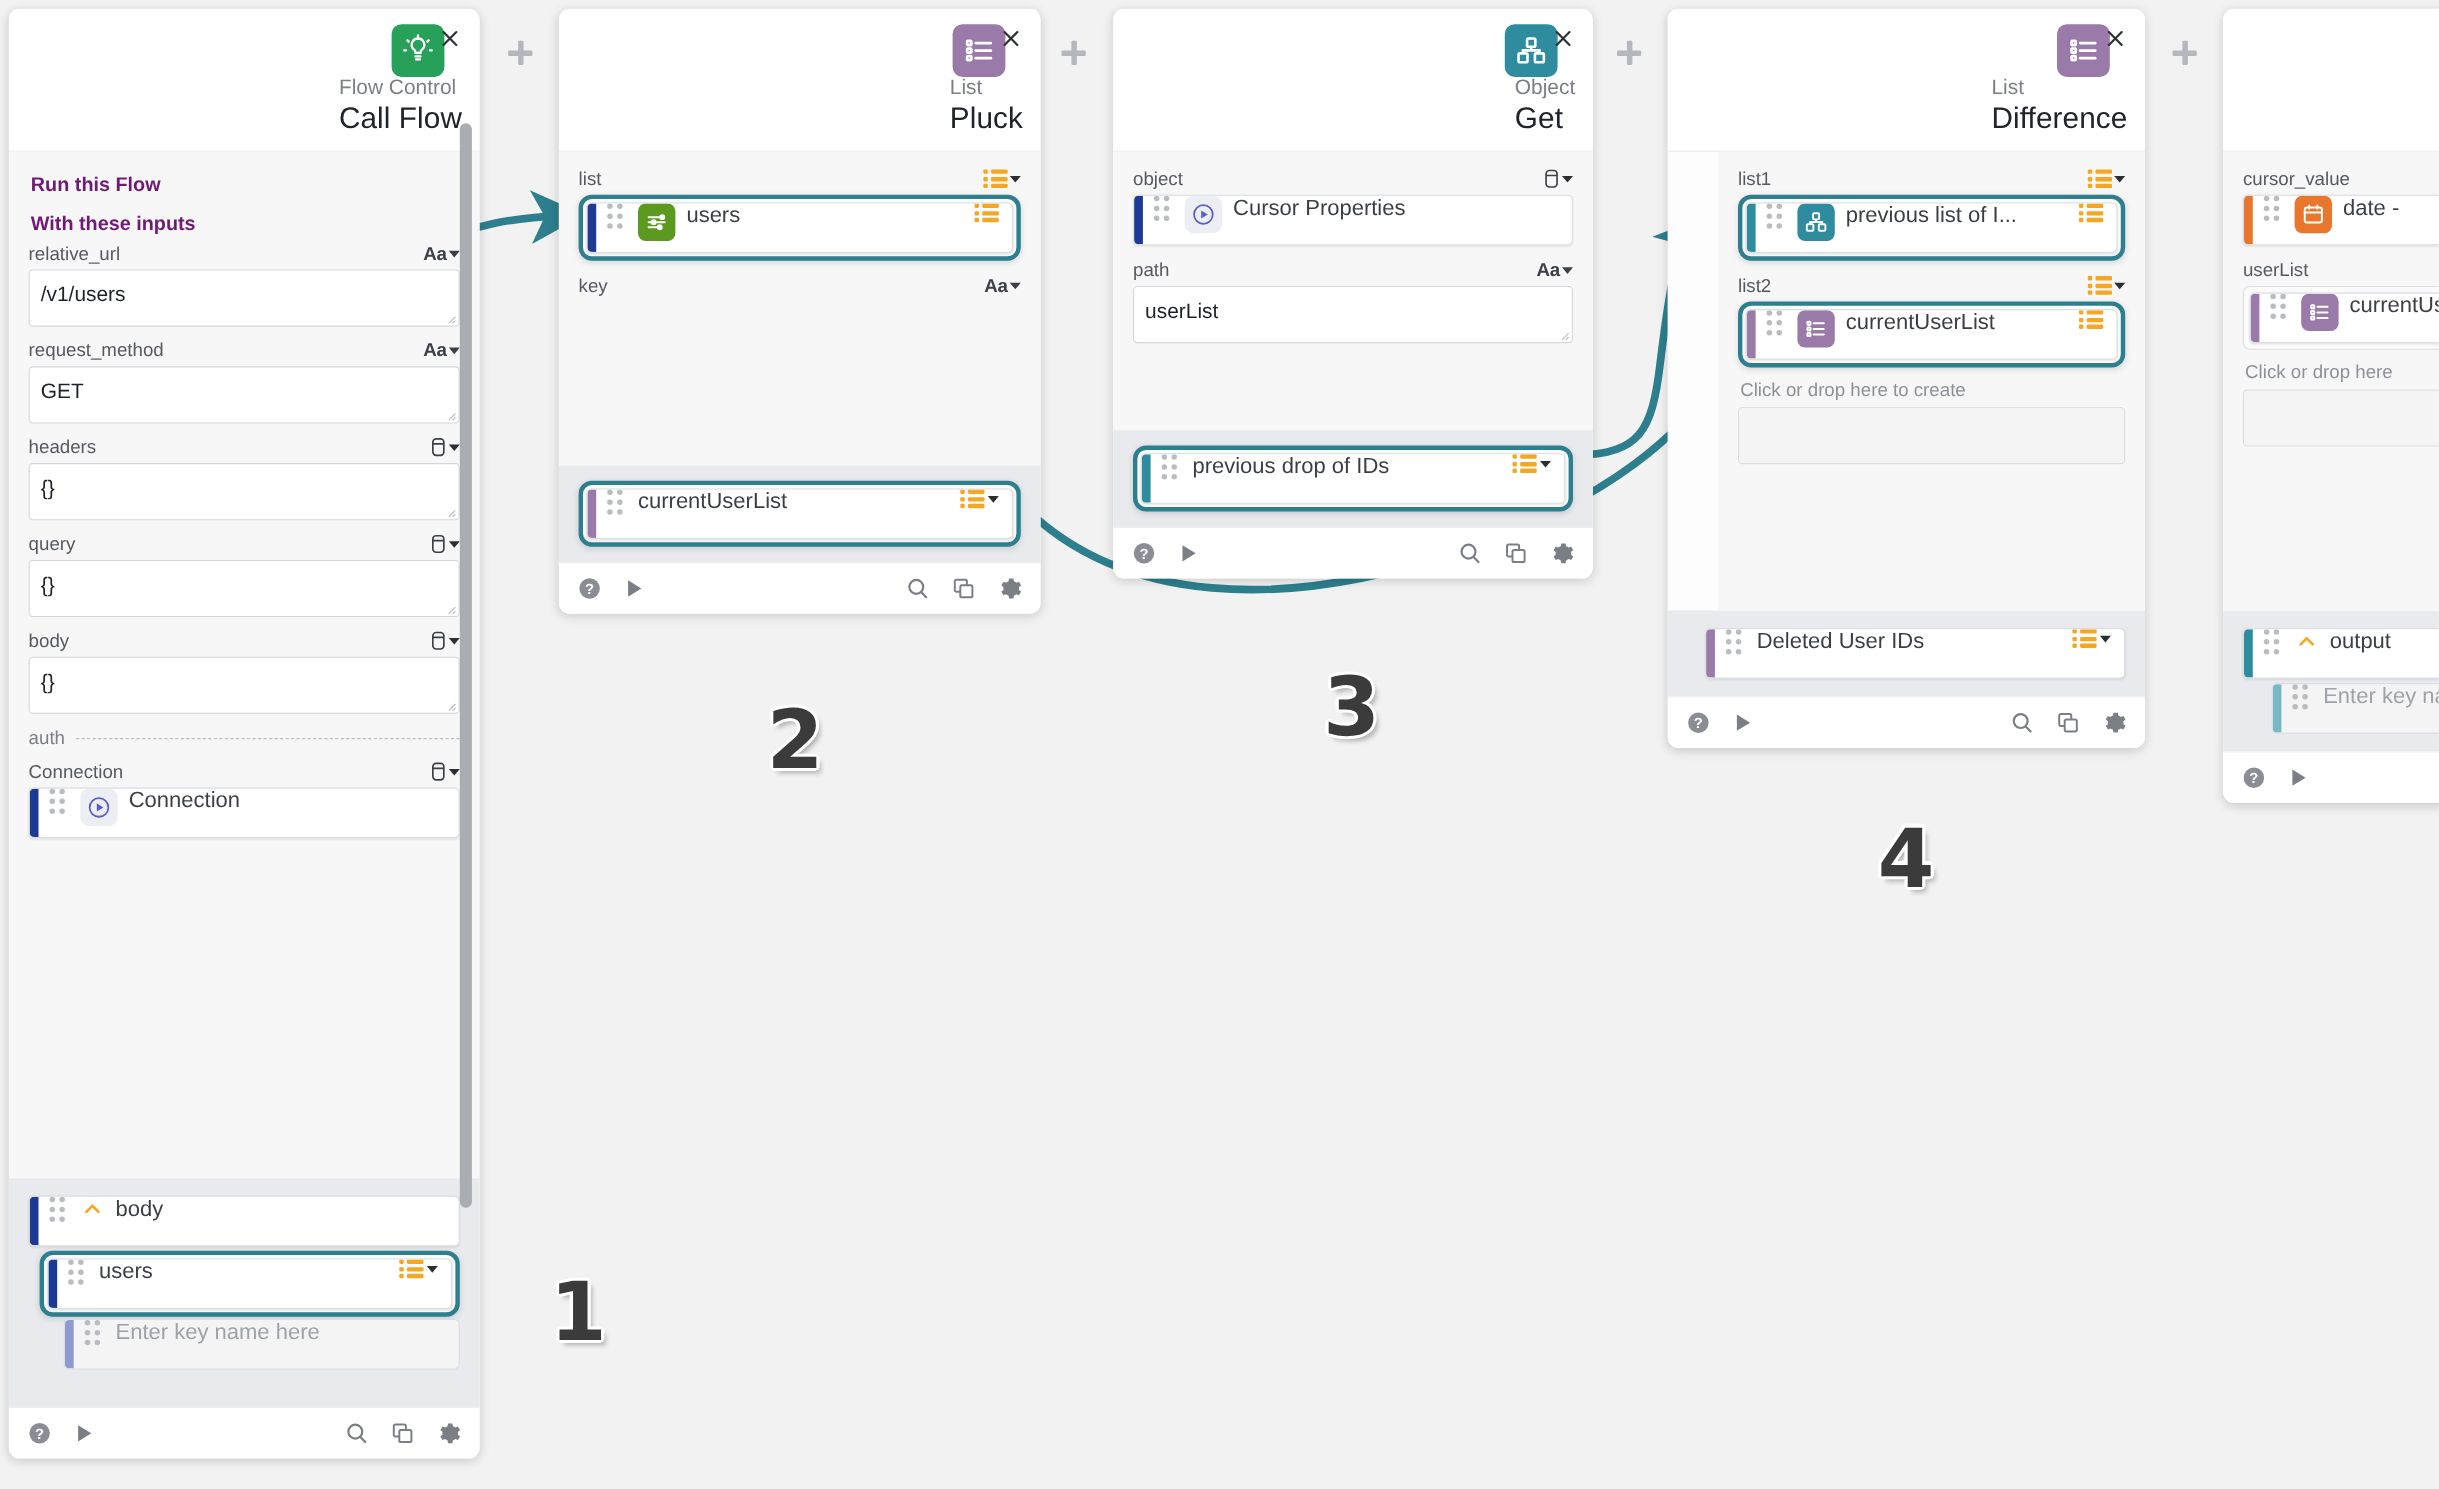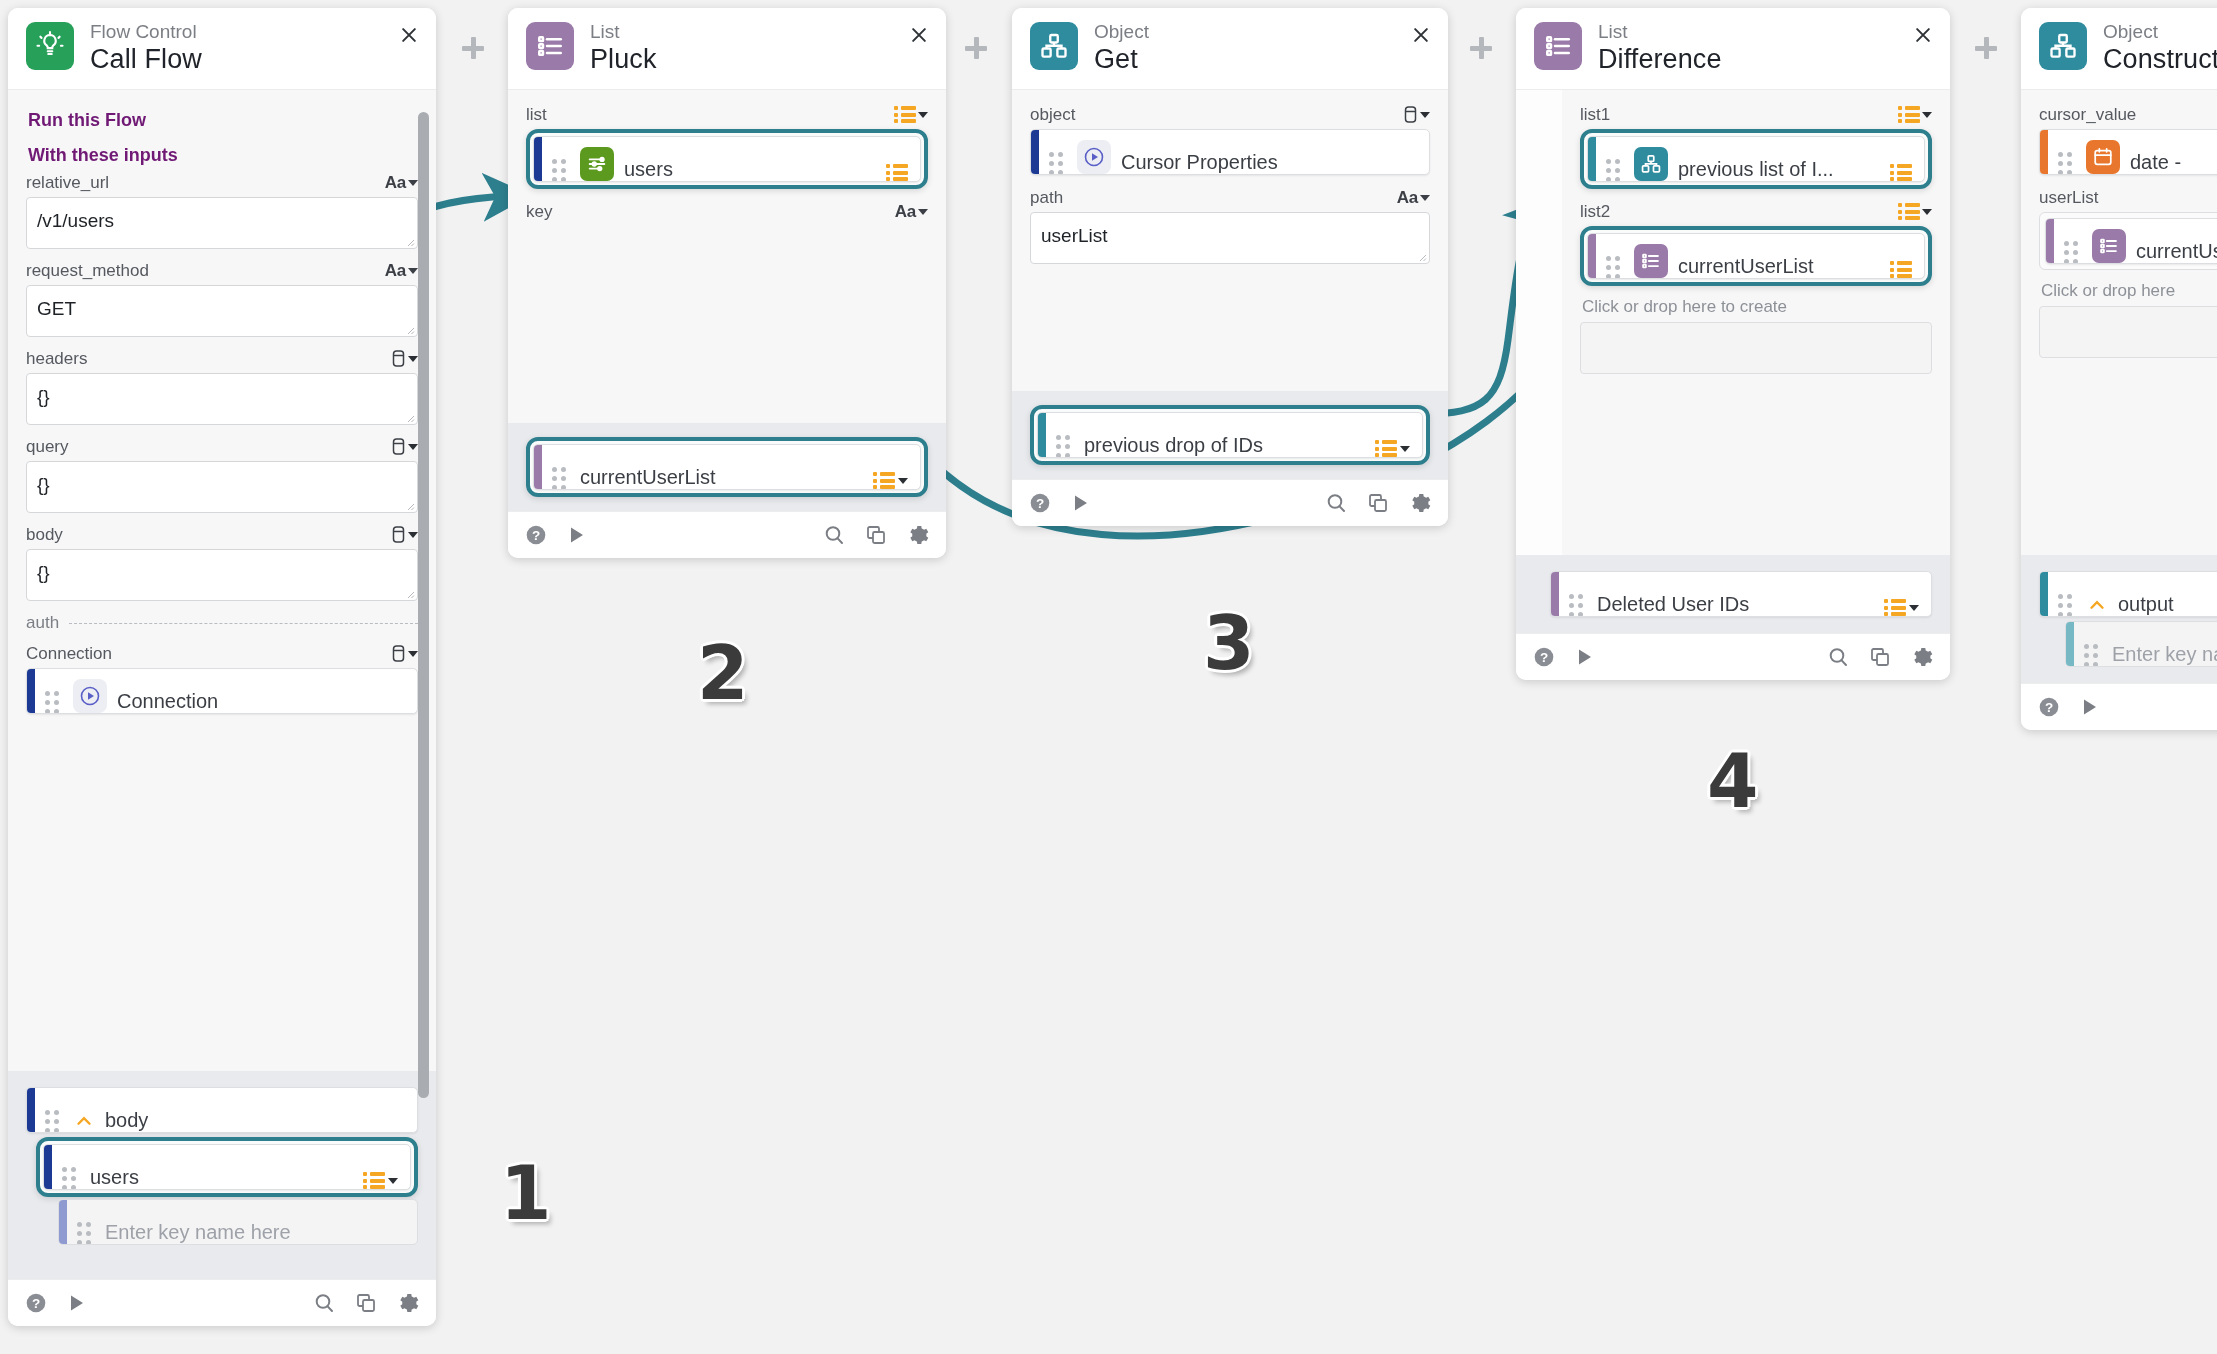--- a/index.html
+++ b/index.html
@@ -16,24 +16,25 @@
   .card{
     position:absolute;
     background:#fdfdfd;
     border-radius:10px;
     box-shadow:0 2px 10px rgba(0,0,0,.17);
     overflow:hidden;
     display:flex;flex-direction:column;
   }
   .card-head{
     background:#ffffff;
-    display:flex;align-items:flex-start;
+    display:flex;align-items:flex-end;
     padding:14px 16px 16px 18px;
     position:relative;
     border-bottom:1px solid #ececec;
+    flex-direction:column;
   }
   .head-icon{
     width:48px;height:48px;border-radius:9px;
     display:flex;align-items:center;justify-content:center;
     flex:0 0 auto;margin-right:16px;
   }
   .head-texts{display:flex;flex-direction:column;justify-content:center;line-height:1.05;}
   .head-kicker{font-size:19px;color:#7b7f85;margin-bottom:3px;}
   .head-title{font-size:27px;color:#20242a;font-weight:400;letter-spacing:.1px;}
   .card-close{
@@ -101,21 +102,21 @@
   }
   .helper-btn{
     margin-left:auto;display:flex;align-items:center;gap:8px;cursor:pointer;
   }
   .helper-sep{width:1px;height:26px;background:#c9cbce;}
 
   
   .pill{
     position:relative;box-sizing:border-box;
     background:#fff;border:1px solid #dcdee1;border-radius:5px;
-    height:46px;display:flex;align-items:flex-end;
+    height:46px;display:flex;align-items:flex-start;
     box-shadow:0 1px 2px rgba(0,0,0,.08);
     overflow:hidden;cursor:pointer;
   }
   .pill .bar{width:8px;align-self:stretch;flex:0 0 auto;}
   .grip{
     flex:0 0 auto;width:22px;height:22px;margin:0 6px 0 10px;
     display:grid;grid-template-columns:repeat(2,5px);grid-template-rows:repeat(3,5px);
     gap:4px;align-content:center;
   }
   .grip i{width:5px;height:5px;border-radius:50%;background:#b9bcc0;display:block;}

